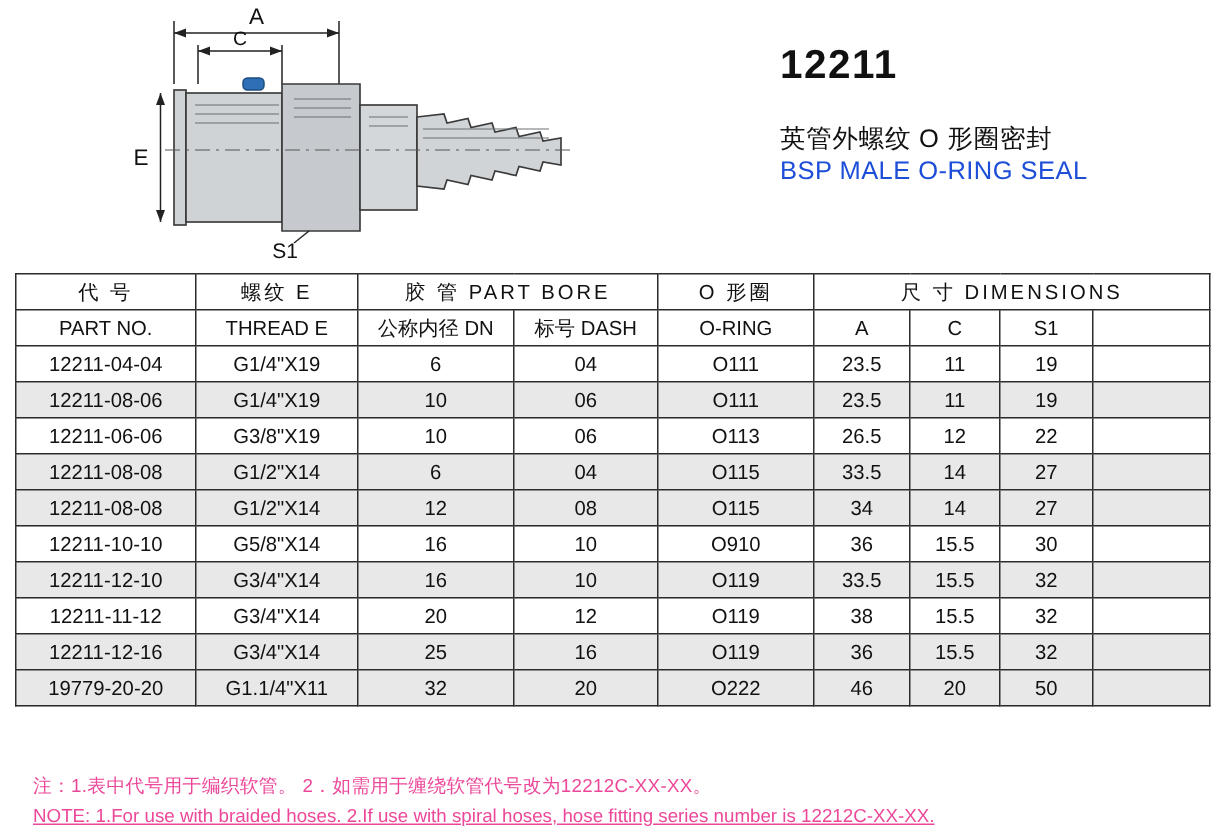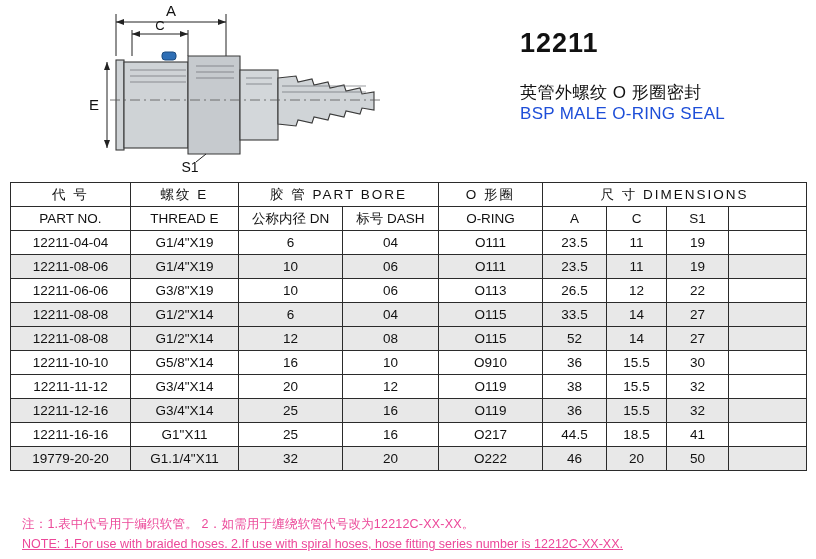--- a/index.html
+++ b/index.html
@@ -288,36 +288,47 @@
             <td>14</td>
             <td>27</td>
             <td></td>
           </tr>
           <tr class="alt">
             <td>12211-08-08</td>
             <td>G1/2"X14</td>
             <td>12</td>
             <td>08</td>
             <td>O115</td>
-            <td>52</td>
+            <td>34</td>
             <td>14</td>
             <td>27</td>
             <td></td>
           </tr>
           <tr>
             <td>12211-10-10</td>
             <td>G5/8"X14</td>
             <td>16</td>
             <td>10</td>
             <td>O910</td>
             <td>36</td>
             <td>15.5</td>
             <td>30</td>
             <td></td>
           </tr>
+          <tr class="alt">
+            <td>12211-12-10</td>
+            <td>G3/4"X14</td>
+            <td>16</td>
+            <td>10</td>
+            <td>O119</td>
+            <td>33.5</td>
+            <td>15.5</td>
+            <td>32</td>
+            <td></td>
+          </tr>
           <tr>
             <td>12211-11-12</td>
             <td>G3/4"X14</td>
             <td>20</td>
             <td>12</td>
             <td>O119</td>
             <td>38</td>
             <td>15.5</td>
             <td>32</td>
             <td></td>
@@ -326,31 +337,20 @@
             <td>12211-12-16</td>
             <td>G3/4"X14</td>
             <td>25</td>
             <td>16</td>
             <td>O119</td>
             <td>36</td>
             <td>15.5</td>
             <td>32</td>
             <td></td>
           </tr>
-          <tr>
-            <td>12211-16-16</td>
-            <td>G1"X11</td>
-            <td>25</td>
-            <td>16</td>
-            <td>O217</td>
-            <td>44.5</td>
-            <td>18.5</td>
-            <td>41</td>
-            <td></td>
-          </tr>
           <tr class="alt">
             <td>19779-20-20</td>
             <td>G1.1/4"X11</td>
             <td>32</td>
             <td>20</td>
             <td>O222</td>
             <td>46</td>
             <td>20</td>
             <td>50</td>
             <td></td>

